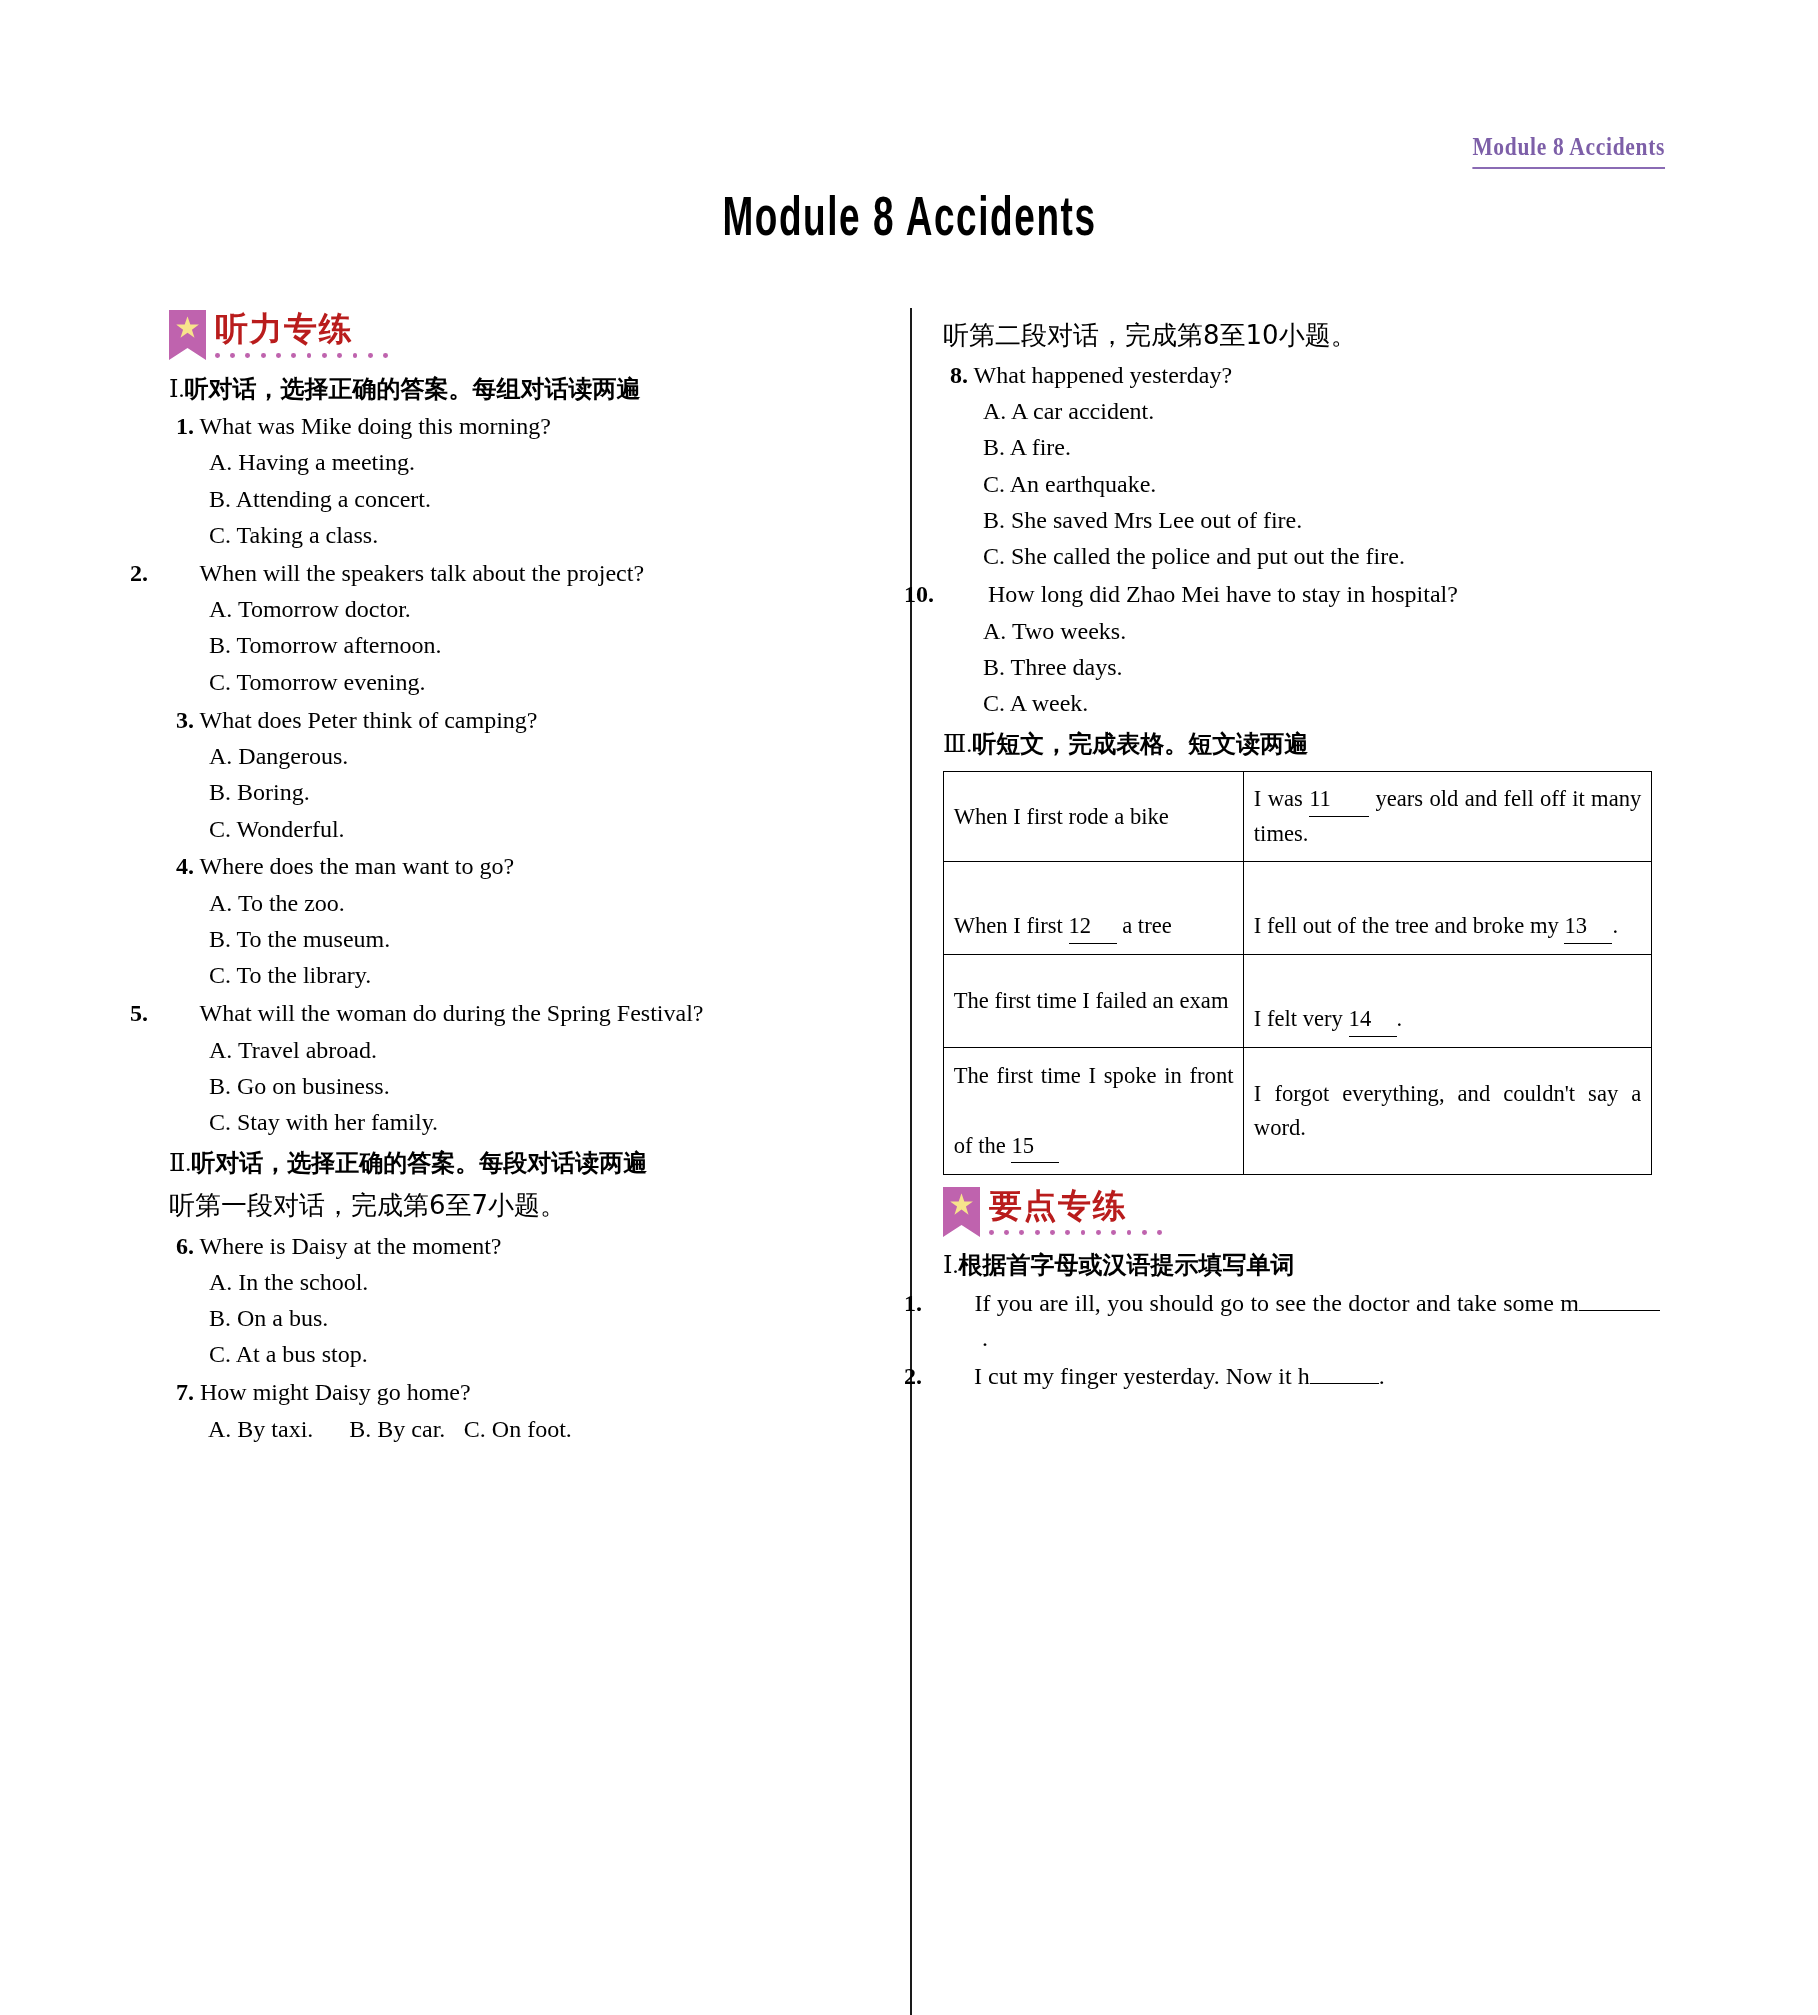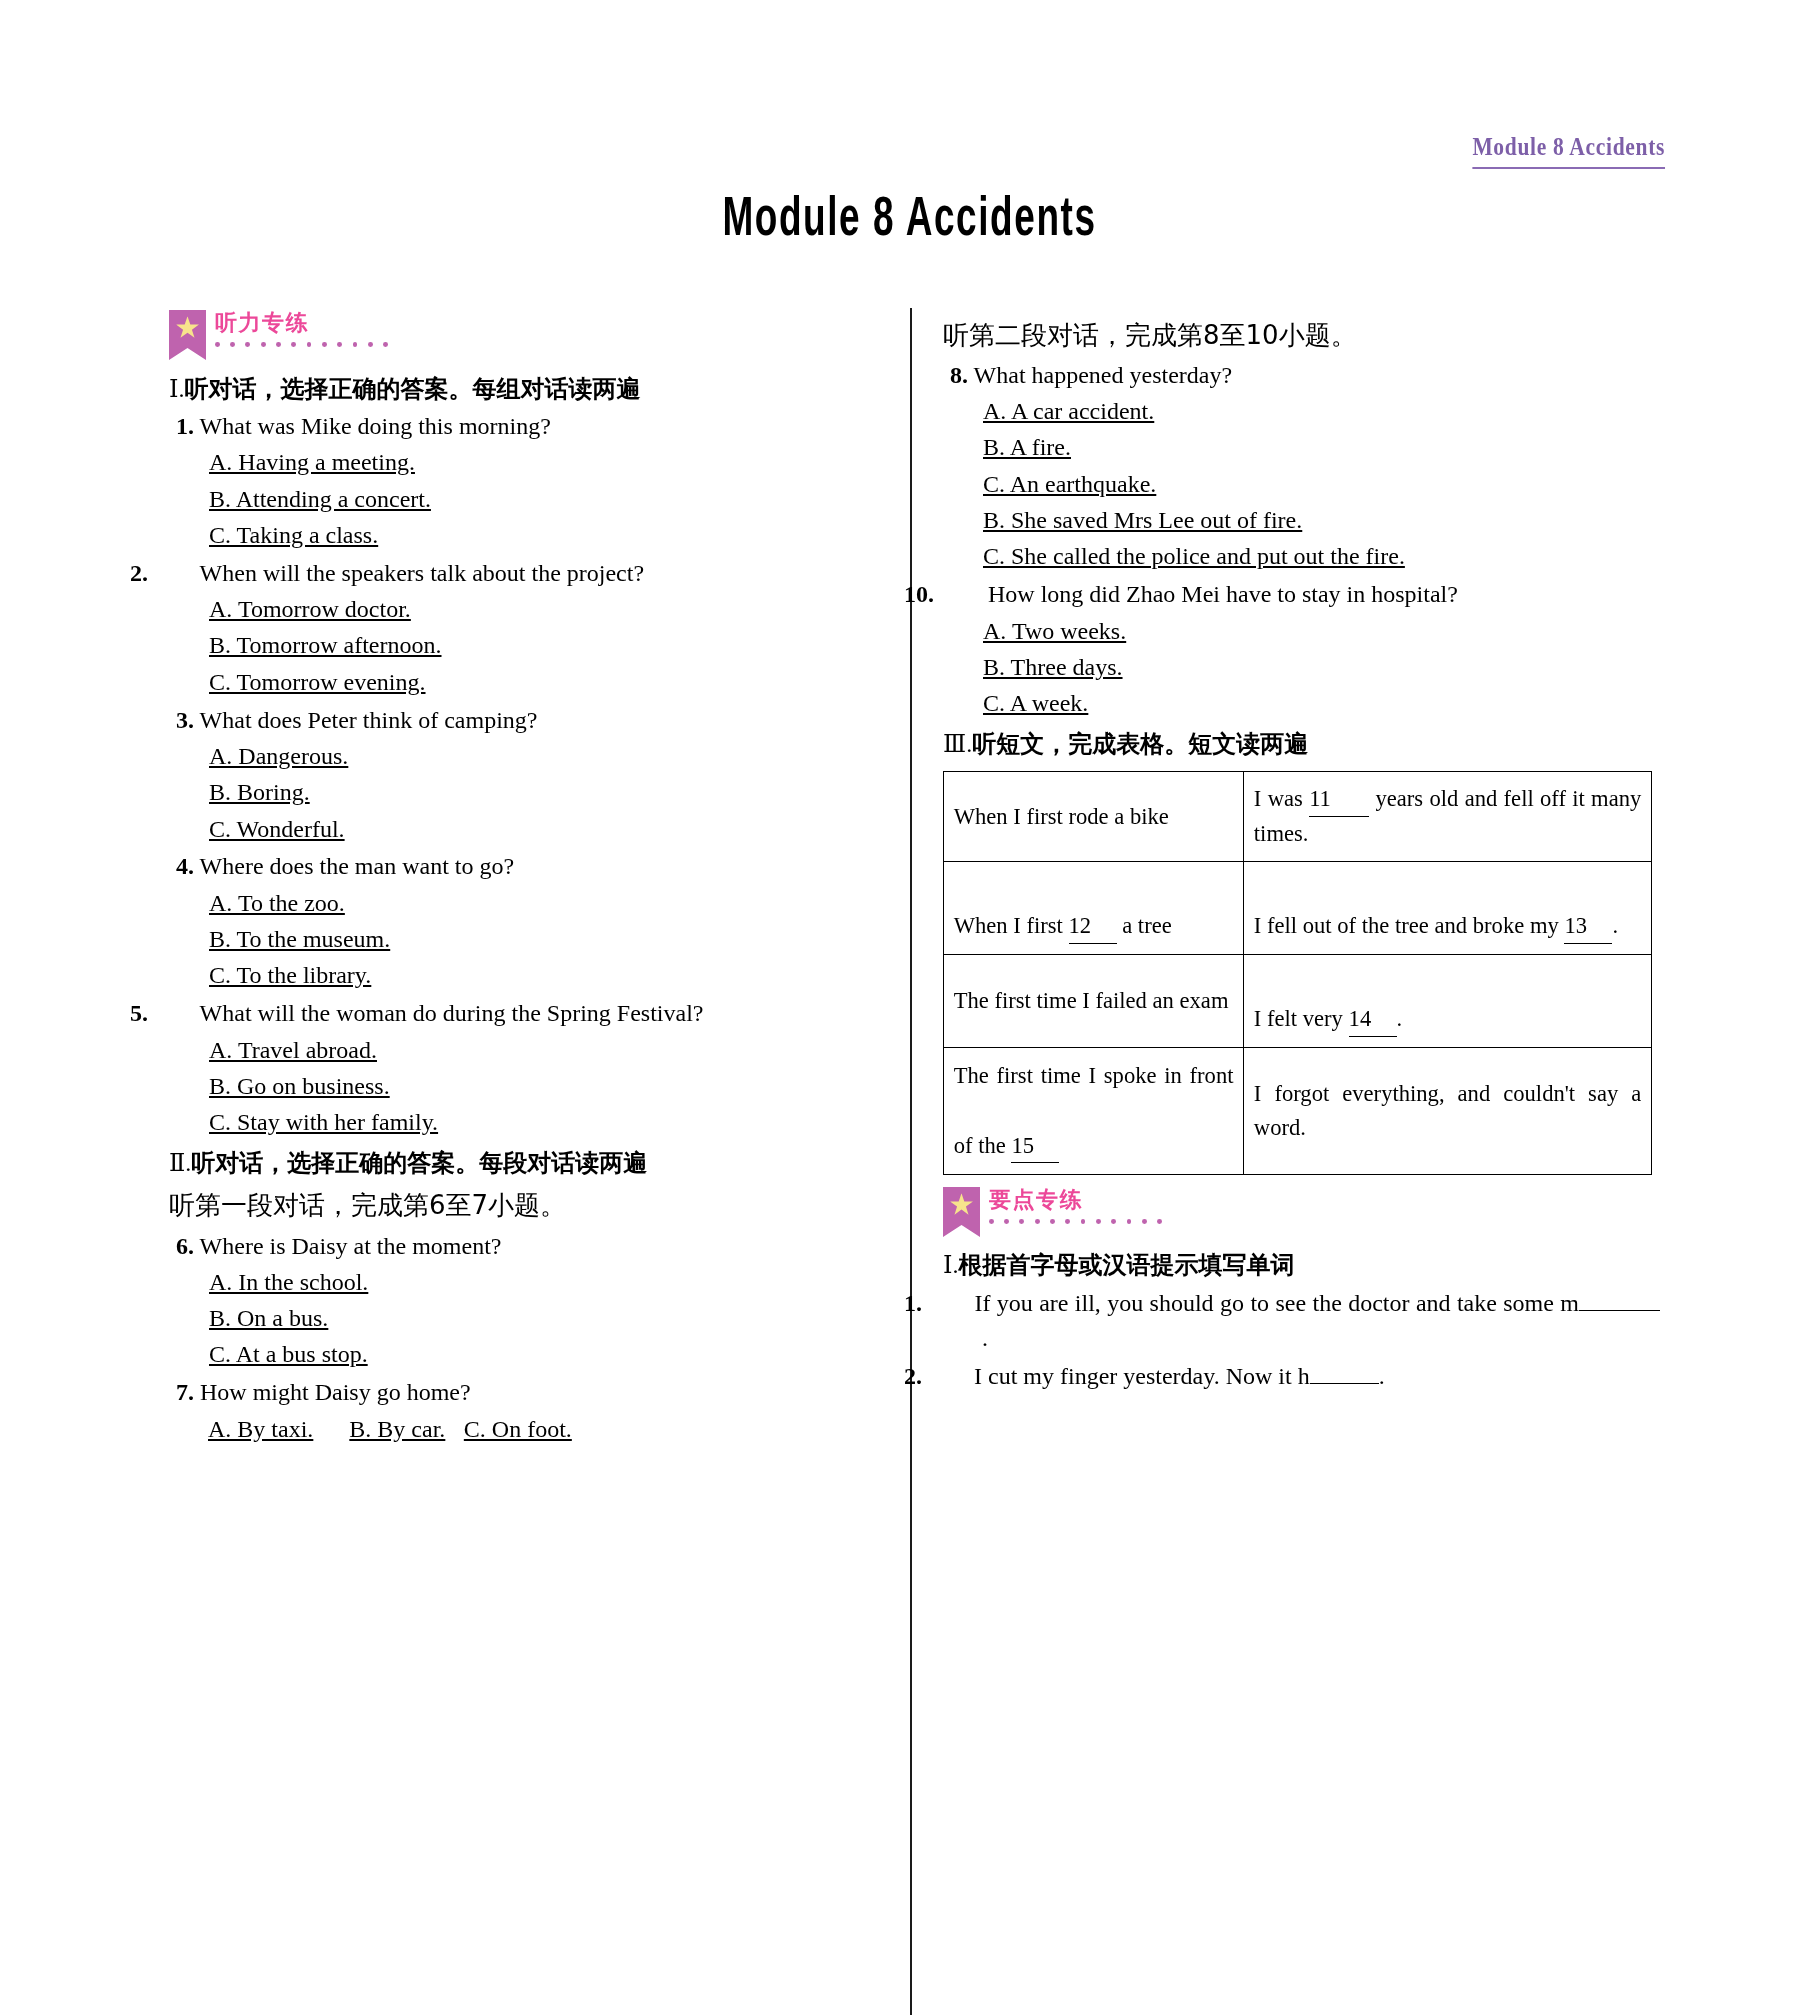--- a/index.html
+++ b/index.html
@@ -63,21 +63,21 @@
     clip-path:polygon(0 0,100% 0,100% 100%,50% 76%,0 100%);
   }
   .ribbon .star{
     position:absolute;left:50%;top:36%;transform:translate(-50%,-50%);
     width:23.4px;height:23.4px;background:#f7e38c;
     clip-path:polygon(50% 0%,62% 35%,99% 35%,69% 57%,80% 92%,50% 70%,20% 92%,31% 57%,1% 35%,38% 35%);
   }
   .badge-body{padding-top:1.6px;}
   .badge-title{
     font-family:"DejaVu Sans","Liberation Sans",sans-serif;
-    font-weight:bold;font-size:22px;color:#ec4899;letter-spacing:1.6px;
+    font-weight:bold;font-size:33px;color:#b91c1c;letter-spacing:1.6px;
     line-height:1;
   }
   .dots{margin-top:5.6px;line-height:0;}
   .dots i{
     display:inline-block;width:4.8px;height:4.8px;border-radius:50%;
     background:#bf63ae;margin-right:10.5px;
   }
 
   
   .sec-head{
@@ -112,21 +112,20 @@
   }
   .q.justify{text-align:justify;text-align-last:left;}
   .q .num{font-weight:bold;display:inline-block;min-width:25px;text-align:right;}
   .q .num.w3{min-width:39px;}
   .opt{
     margin:0.8px 0;
     padding-left:77px;
     text-indent:-37px;
     font-size:24px;
     line-height:1.48;
-    text-decoration:underline;
   }
   .opt.justify{text-align:justify;text-align-last:left;}
   .opt.inline{padding-left:39px;text-indent:0;}
   .opt.inline .sp{display:inline-block;width:36px;}
   .opt.inline .sp2{display:inline-block;width:18.5px;}
 
   
   .blank{display:inline-block;border-bottom:1.6px solid #000;min-width:60px;text-align:center;}
   .blank.sm{min-width:48px;margin-top:36px;}
   .blank.xl{min-width:105px;}

